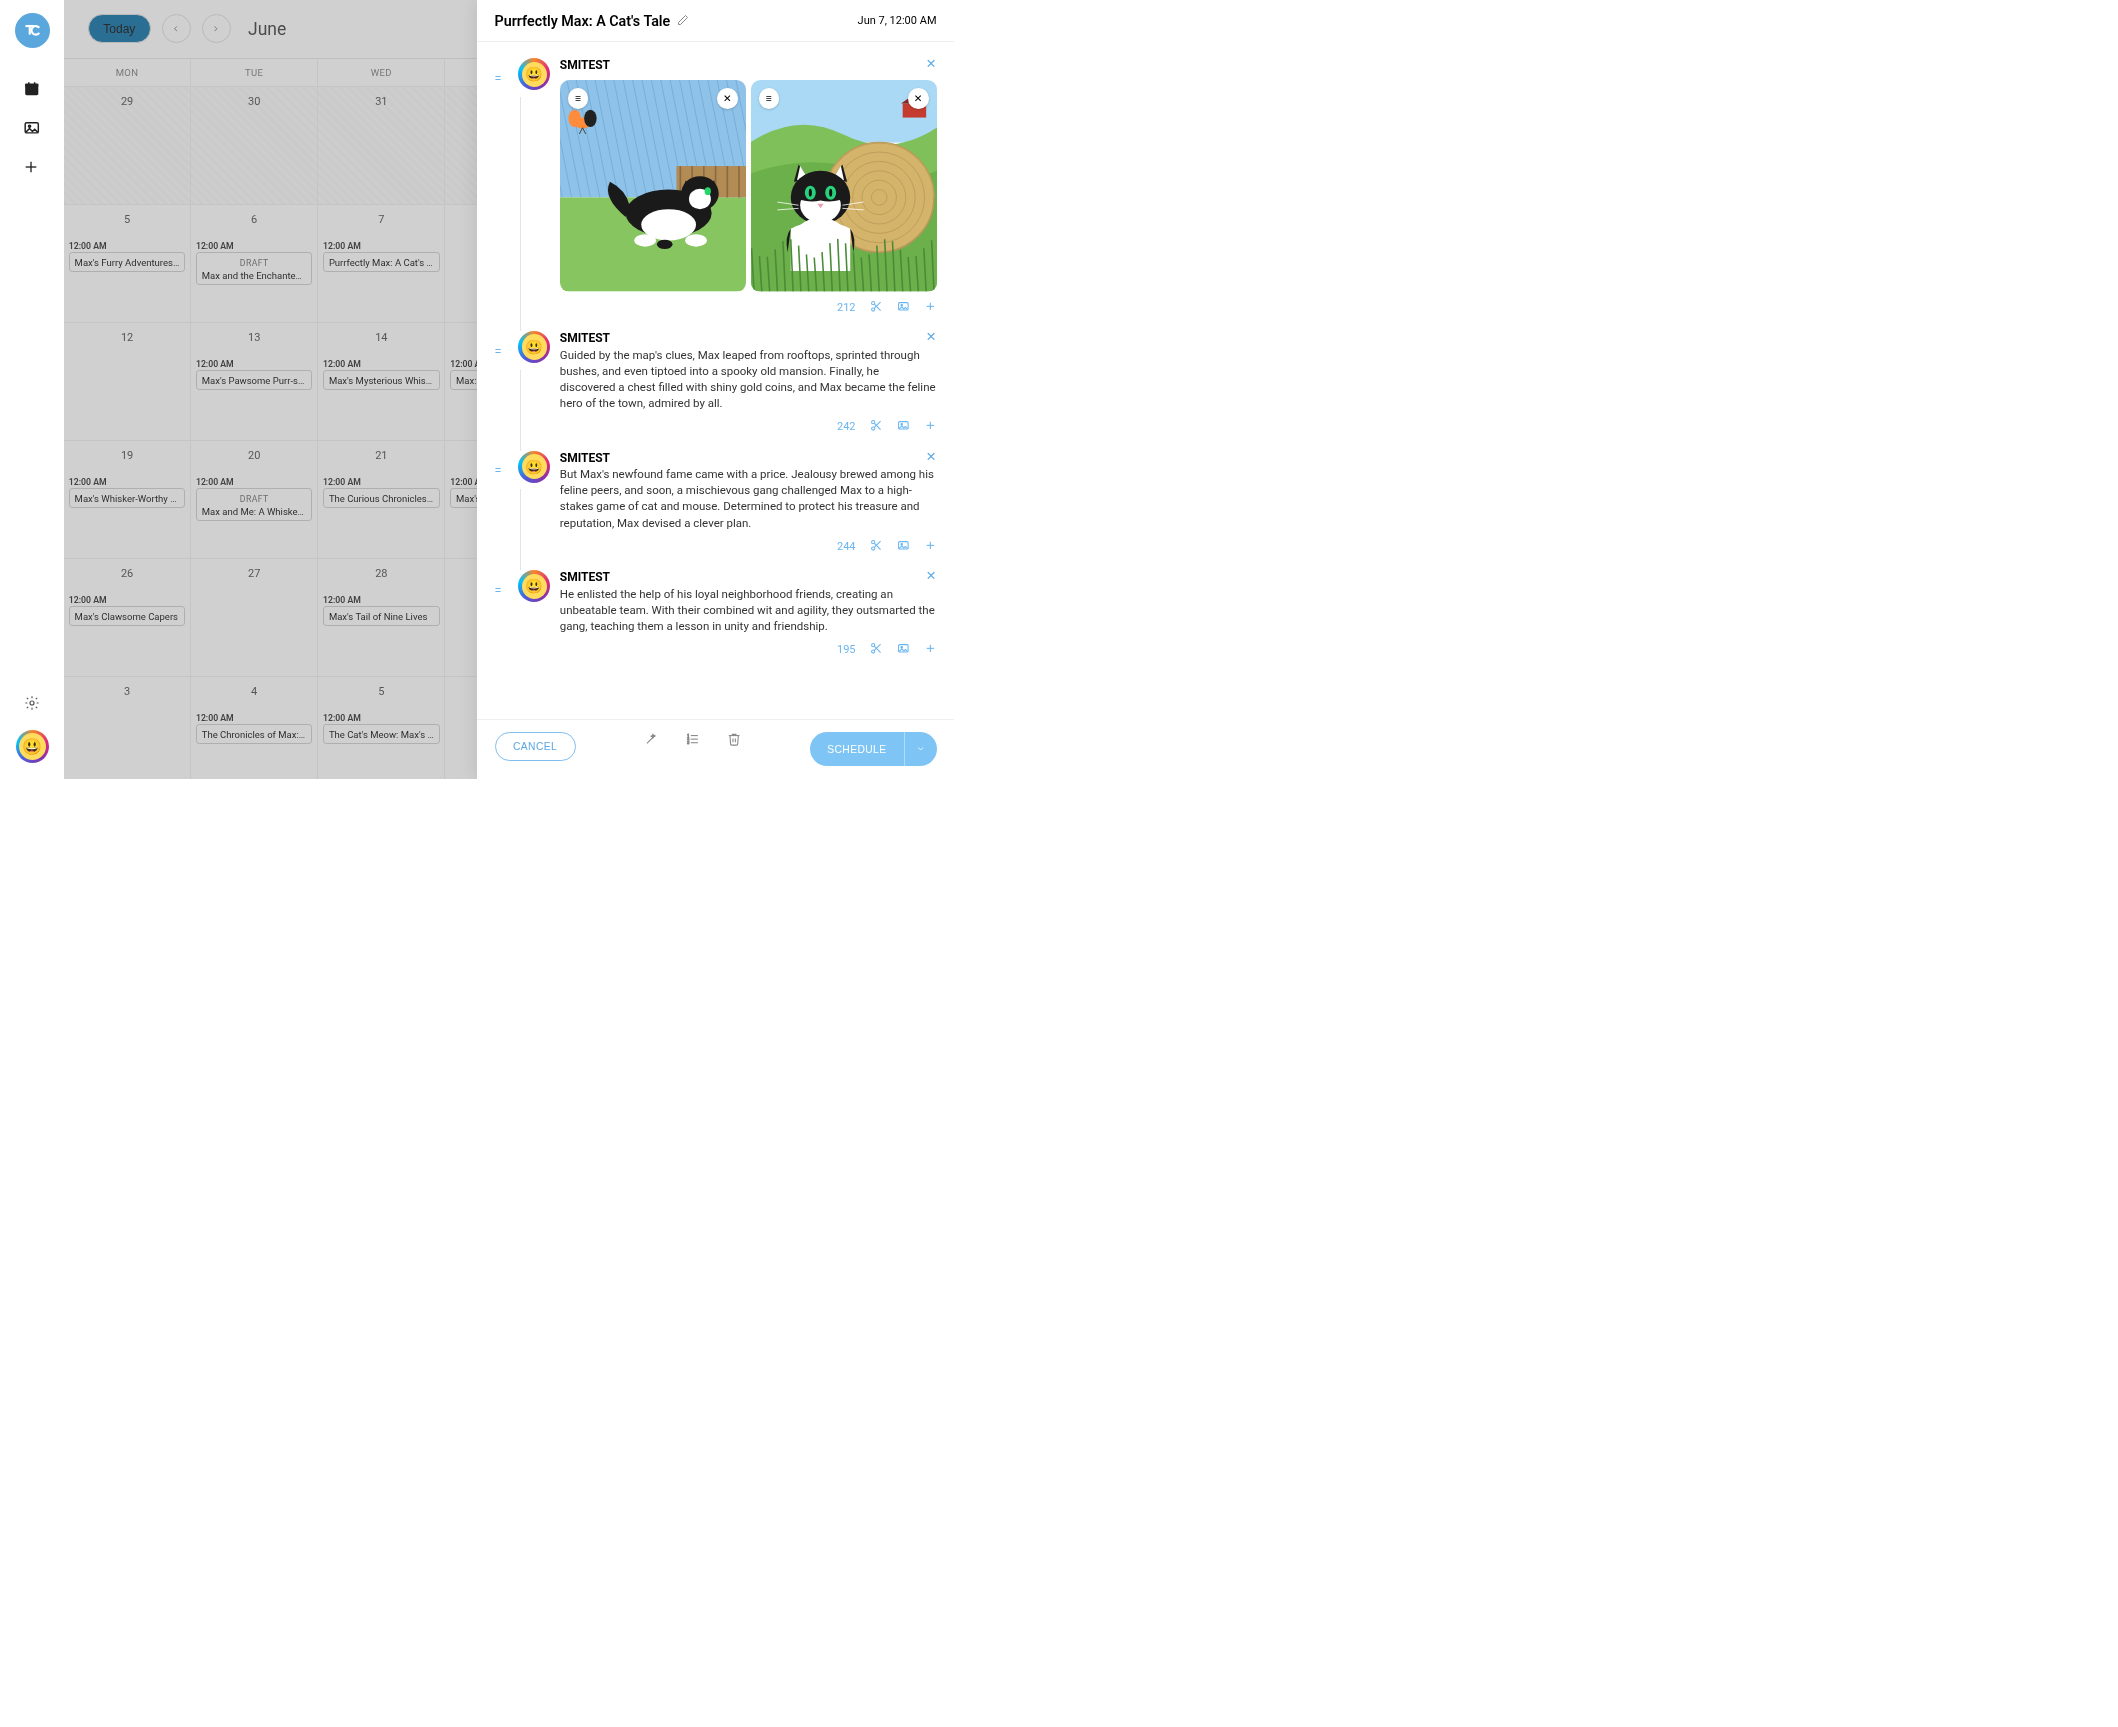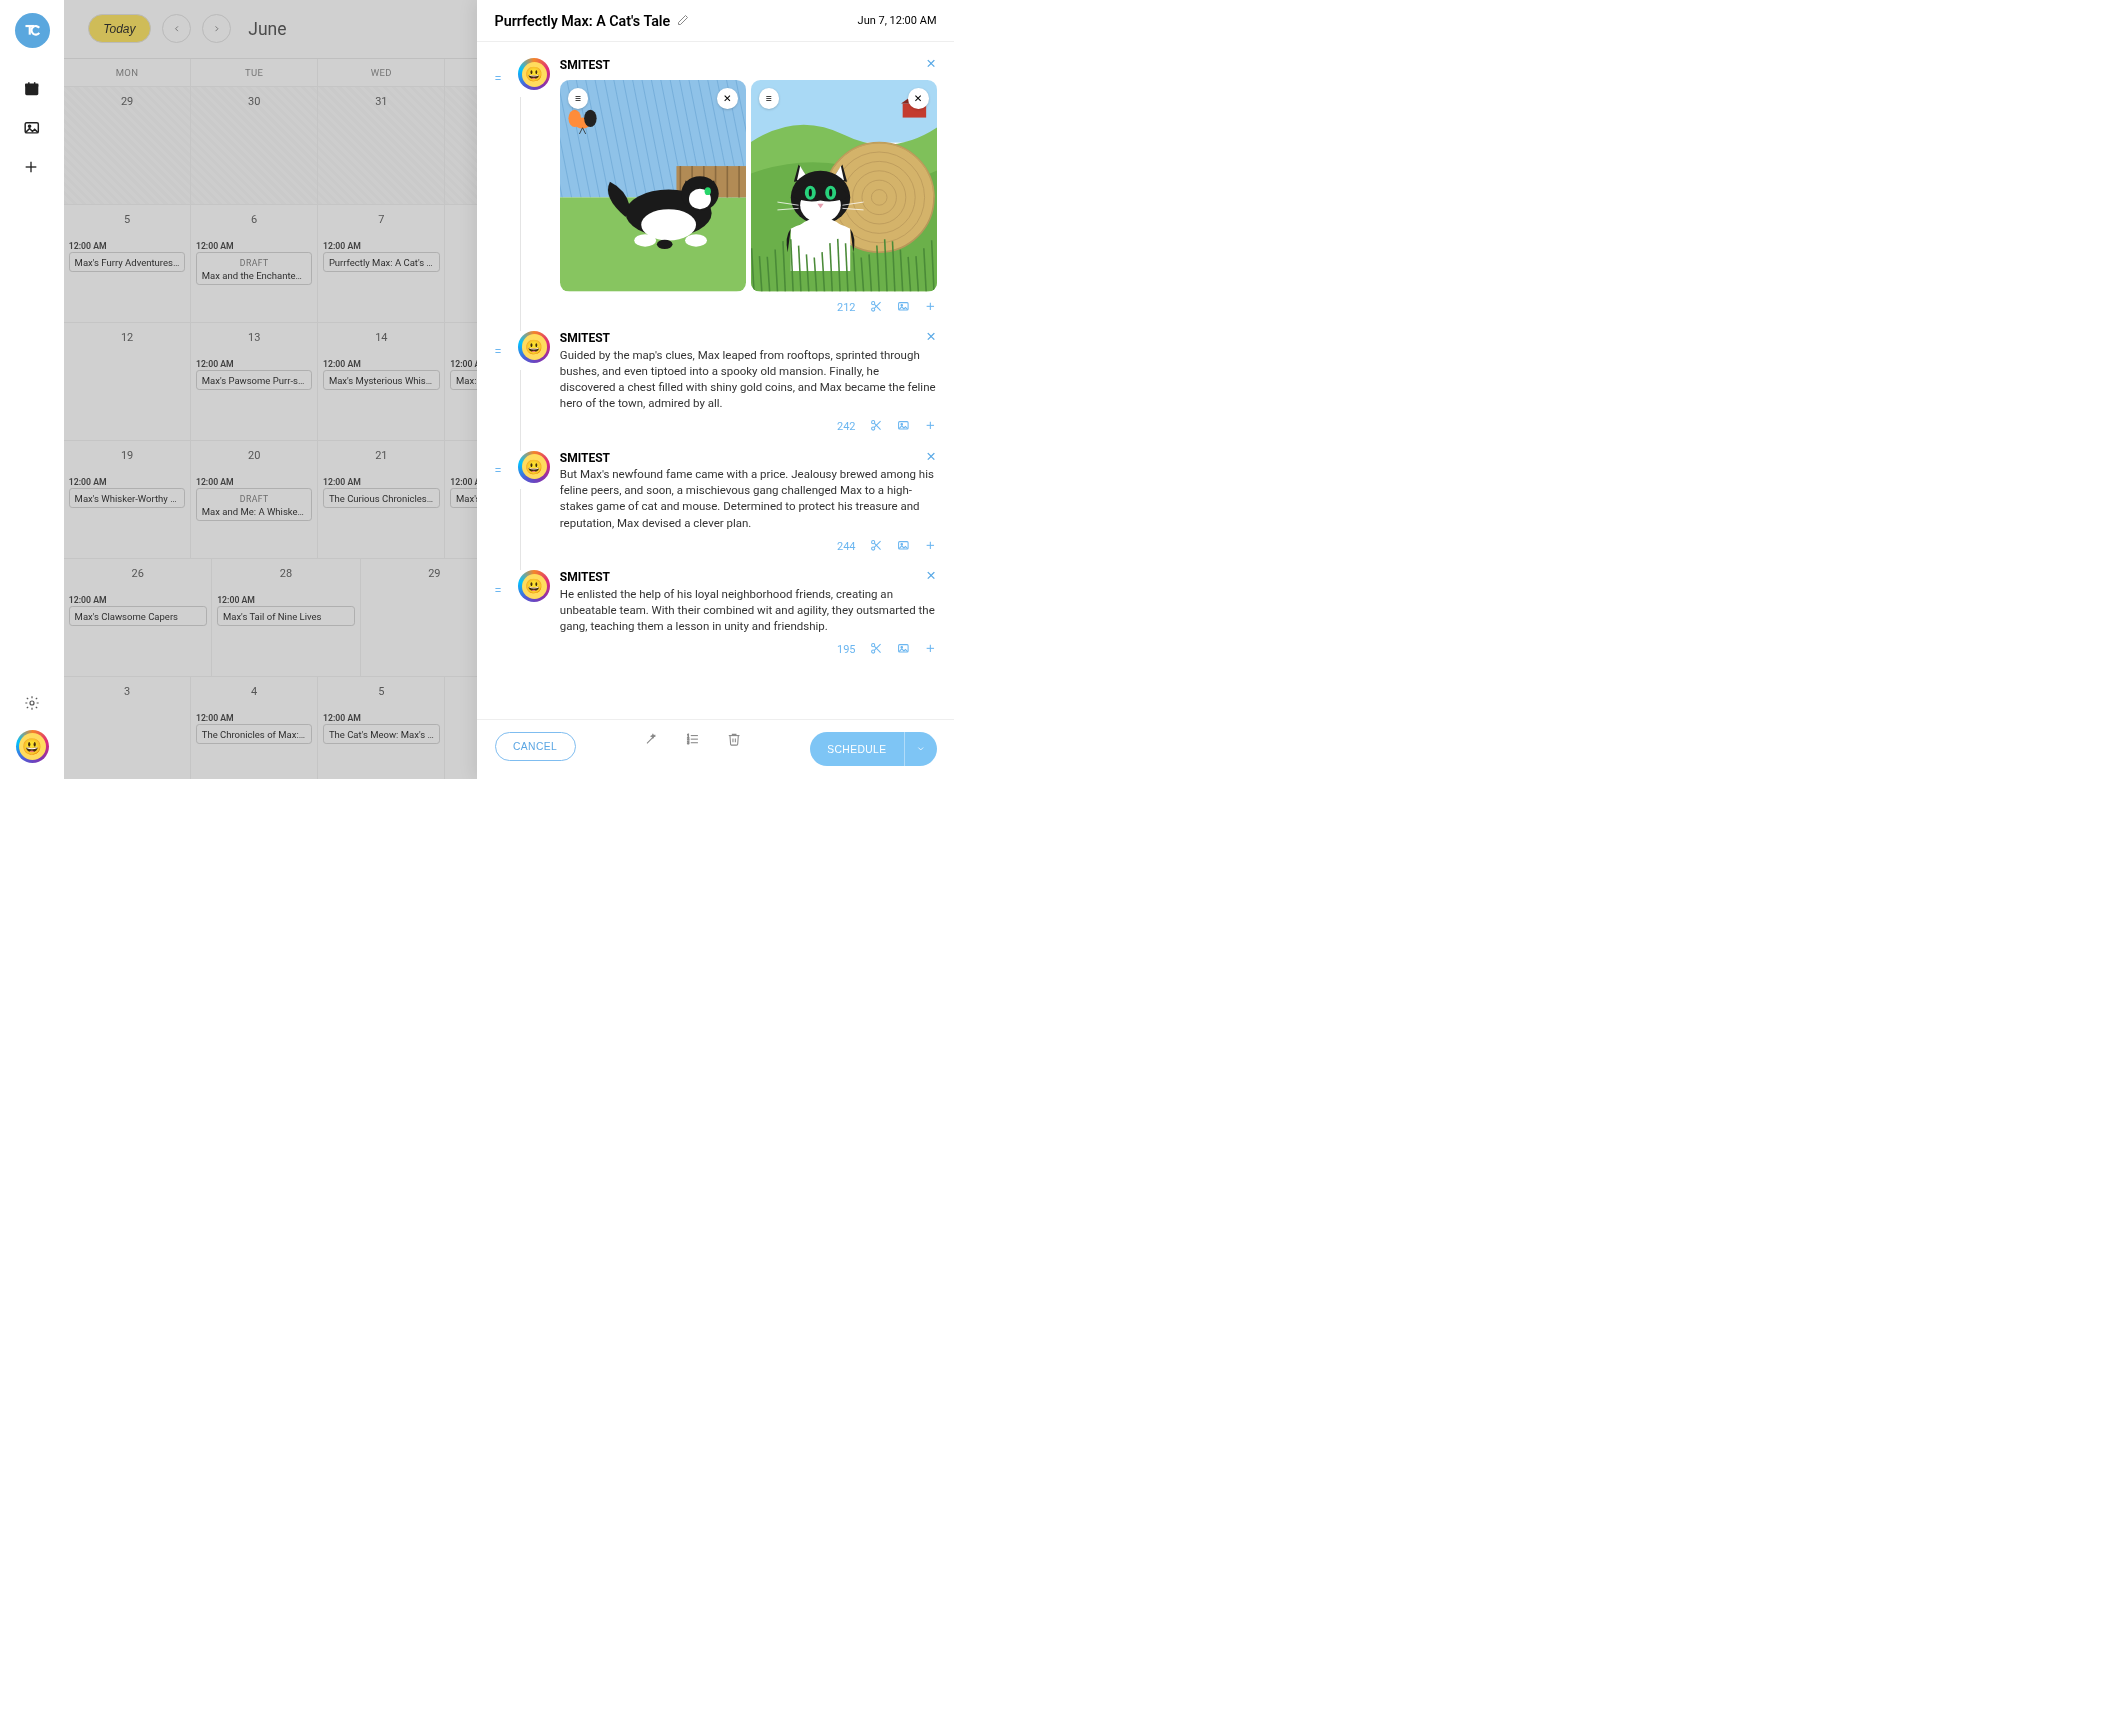--- a/index.html
+++ b/index.html
@@ -51,22 +51,22 @@
   width: 27px; height:27px; border-radius:50%; background:#ffdc5e;
   display:flex; align-items:center; justify-content:center; font-size:16px;
 }
 .main { flex: 1; position: relative; background: #fff; }
 .scrim { position:absolute; inset:0; background: rgba(120,120,120,0.35); z-index:2; }
 .cal-header {
   display: flex; align-items:center; gap: 11px;
   padding: 14.3px 24px;
 }
 .today-btn {
-  border: 0.8px solid #ddd; background:#fde047; border-radius: 16px;
-  padding: 6.4px 14.3px; font-size: 12px; cursor:pointer;font-style:italic;
+  border: 0.8px solid #ddd; background:#0369a1; border-radius: 16px;
+  padding: 6.4px 14.3px; font-size: 12px; cursor:pointer;
 }
 .nav-btn {
   width: 29px; height: 29px; border-radius: 50%;
   border: 0.8px solid #ddd; background:#fff; display:flex; align-items:center; justify-content:center;
   cursor:pointer;
 }
 .month-label { font-size: 17.5px; color:#333; margin-left: 6.4px; }
 .cal-grid {
   border-top: 0.8px solid #e5e5e5;
 }
@@ -339,20 +339,23 @@
             </div>
             <div class="day-cell">
               <div class="day-num">25</div>
             </div>
           </div>
           <div class="week-row">
             <div class="day-cell">
               <div class="day-num">26</div>
               <div class="evt-time">12:00 AM</div>
               <div class="evt-pill">Max's Clawsome Capers</div>
+            </div>
+            <div class="day-cell">
+              <div class="day-num">27</div>
             </div>
             <div class="day-cell">
               <div class="day-num">28</div>
               <div class="evt-time">12:00 AM</div>
               <div class="evt-pill">Max's Tail of Nine Lives</div>
             </div>
             <div class="day-cell">
               <div class="day-num">29</div>
             </div>
             <div class="day-cell">

